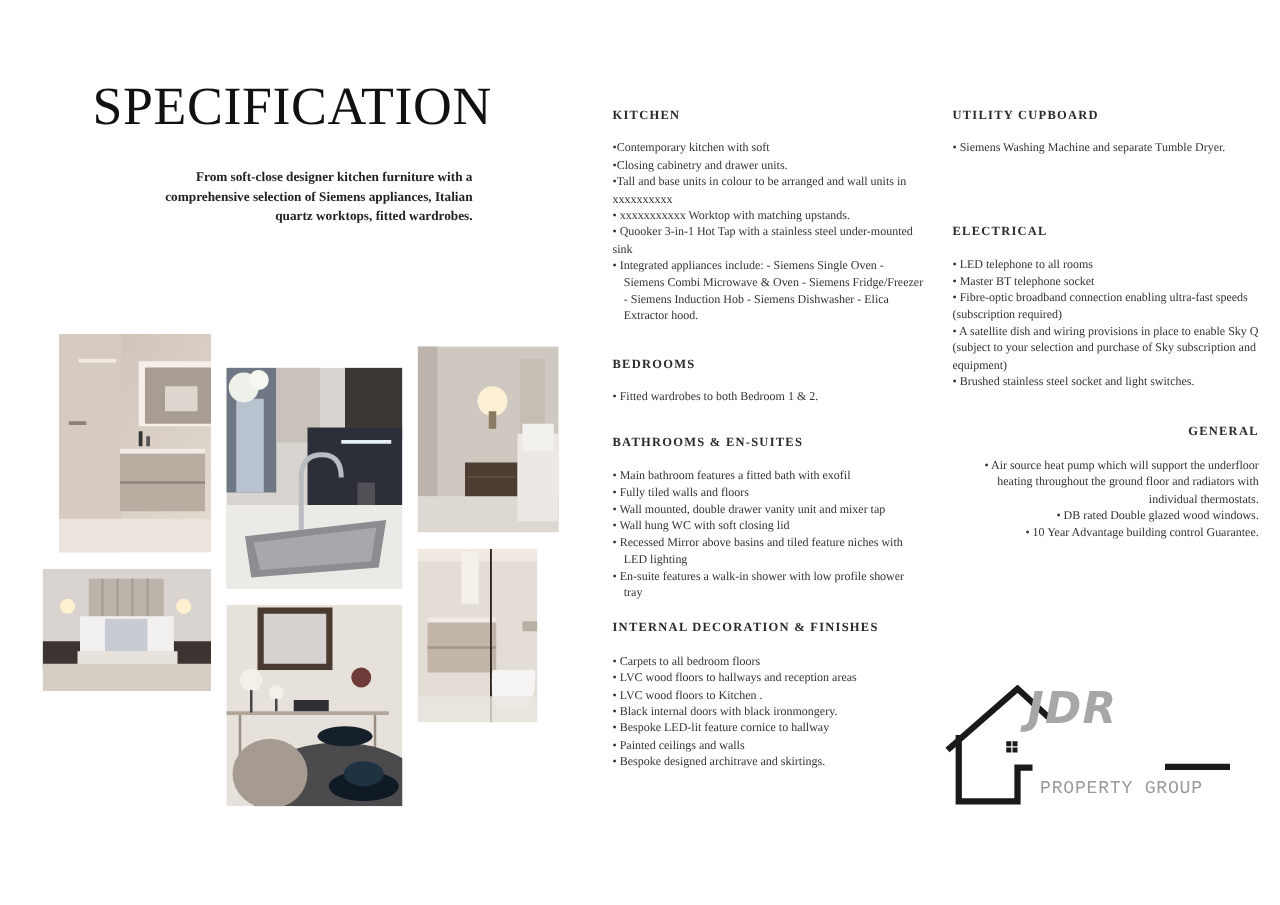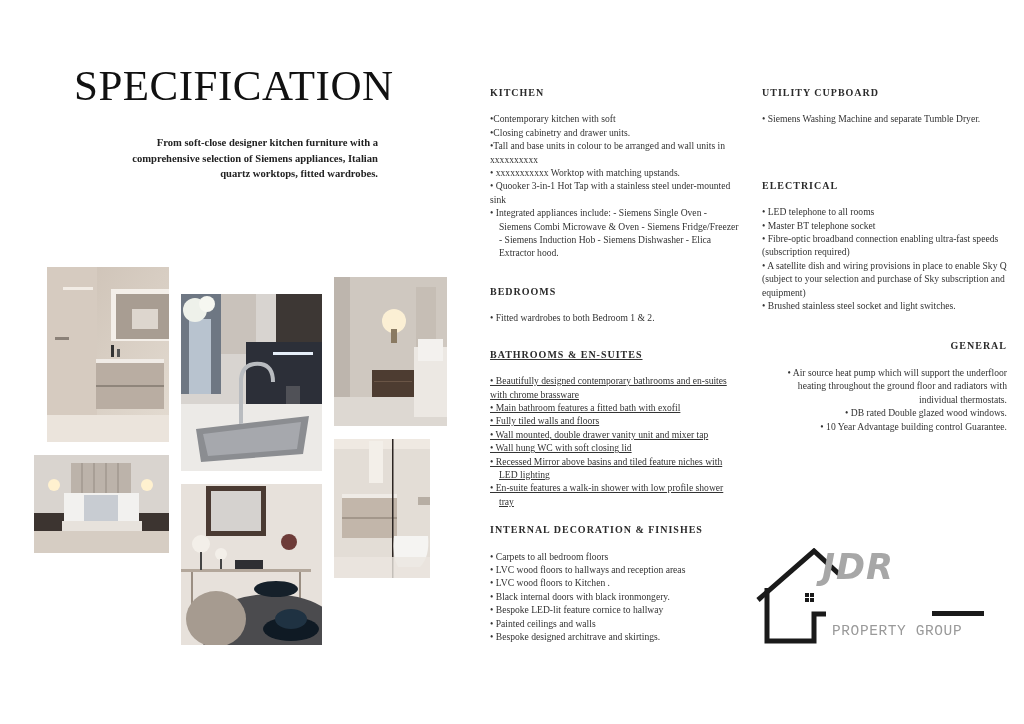--- a/index.html
+++ b/index.html
@@ -166,23 +166,22 @@
     <p class="item">•Closing cabinetry and drawer units.</p>
     <p class="item">•Tall and base units in colour to be arranged and wall units in xxxxxxxxxx</p>
     <p class="item">• xxxxxxxxxxx Worktop with matching upstands.</p>
     <p class="item">• Quooker 3-in-1 Hot Tap with a stainless steel under-mounted sink</p>
     <p class="item indent">•  Integrated appliances include: - Siemens Single Oven - Siemens Combi Microwave &amp; Oven - Siemens Fridge/Freezer - Siemens Induction Hob - Siemens Dishwasher - Elica Extractor hood.</p>
   </div>
   <div class="section" style="margin-top:25px;">
     <h3>BEDROOMS</h3>
     <p class="item">• Fitted wardrobes to both Bedroom 1 &amp; 2.</p>
   </div>
-  <div class="section" style="margin-top:23px;text-decoration:underline;">
+  <div class="section" style="margin-top:23px;">
     <h3>BATHROOMS &amp; EN-SUITES</h3>
-    <p class="item">• Beautifully designed contemporary bathrooms and en-suites with chrome brassware</p>
     <p class="item">•  Main bathroom features a fitted bath with exofil</p>
     <p class="item">• Fully tiled walls and floors</p>
     <p class="item">• Wall mounted, double drawer vanity unit and mixer tap</p>
     <p class="item">• Wall hung WC with soft closing lid</p>
     <p class="item indent">•  Recessed Mirror above basins and tiled feature niches with LED lighting</p>
     <p class="item indent">•  En-suite features a walk-in shower with low profile shower tray</p>
   </div>
   <div class="section" style="margin-top:15px;">
     <h3>INTERNAL DECORATION &amp; FINISHES</h3>
     <p class="item">• Carpets to all bedroom floors</p>

